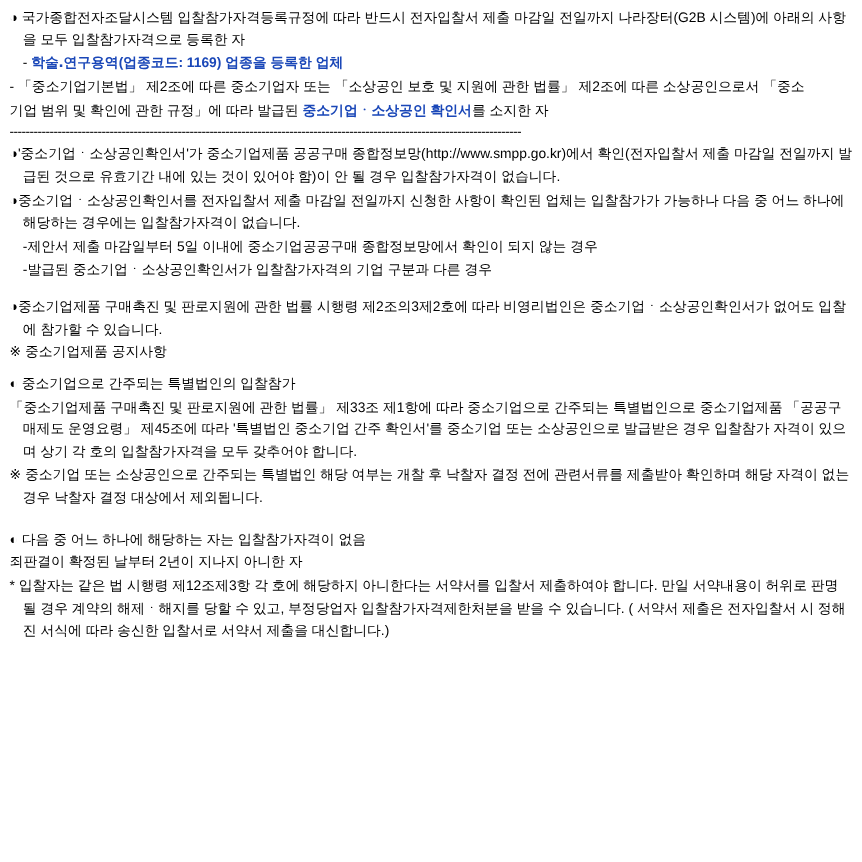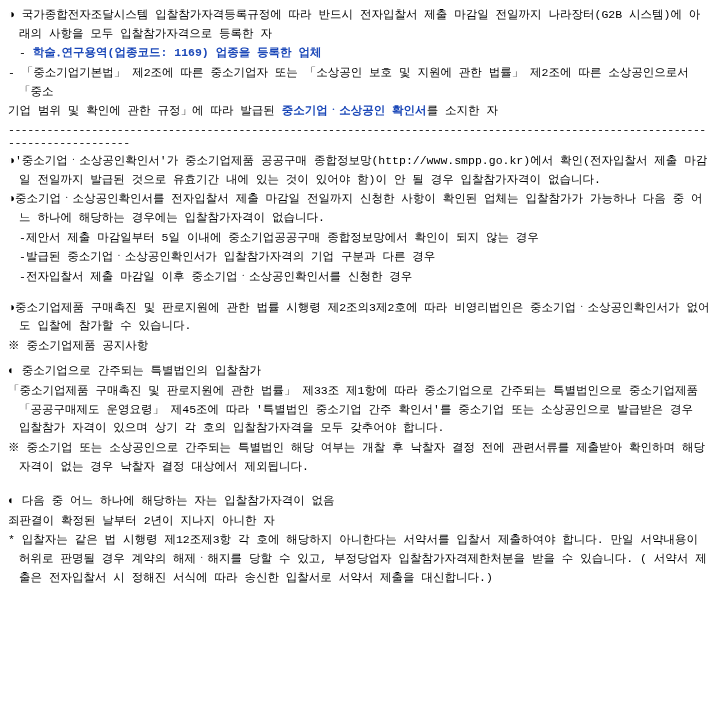--- a/index.html
+++ b/index.html
@@ -12,21 +12,20 @@
     min-height: 718px;
     font-family: "Liberation Sans", "DejaVu Sans", sans-serif;
     font-size: 11.5px;
     line-height: 1.62;
     color: #000000;
   }
   .page {
     width: 718px;
     box-sizing: border-box;
     padding: 6px 8px 10px 8px;
-    font-family: Liberation Mono, monospace;
   }
   .para {
     margin: 0 0 1px 0;
     white-space: normal;
     word-break: break-all;
   }
   .indent-hang {
     padding-left: 11px;
     text-indent: -11px;
   }
@@ -54,21 +53,20 @@
 <div class="page" id="doc-root">
     <p class="para indent-hang"><span>◑ 국가종합전자조달시스템 입찰참가자격등록규정에 따라 반드시 전자입찰서 제출 마감일 전일까지 나라장터(G2B 시스템)에 아래의 사항을 모두 입찰참가자격으로 등록한 자</span></p>
     <p class="para indent-2"><span>- </span><span class="blue">학술․연구용역(업종코드: 1169) 업종을 등록한 업체</span></p>
     <p class="para indent-hang"><span>- 「중소기업기본법」 제2조에 따른 중소기업자 또는 「소상공인 보호 및 지원에 관한 법률」 제2조에 따른 소상공인으로서 「중소</span></p>
     <p class="para"><span>기업 범위 및 확인에 관한 규정」에 따라 발급된 </span><span class="blue">중소기업ㆍ소상공인 확인서</span><span>를 소지한 자</span></p>
     <div class="para sep">--------------------------------------------------------------------------------------------------------------------------------</div>
     <p class="para indent-hang"><span>◑'중소기업ㆍ소상공인확인서'가 중소기업제품 공공구매 종합정보망(http://www.smpp.go.kr)에서 확인(전자입찰서 제출 마감일 전일까지 발급된 것으로 유효기간 내에 있는 것이 있어야 함)이 안 될 경우 입찰참가자격이 없습니다.</span></p>
     <p class="para indent-hang"><span>◑중소기업ㆍ소상공인확인서를 전자입찰서 제출 마감일 전일까지 신청한 사항이 확인된 업체는 입찰참가가 가능하나 다음 중 어느 하나에 해당하는 경우에는 입찰참가자격이 없습니다.</span></p>
     <p class="para indent-2"><span>-제안서 제출 마감일부터 5일 이내에 중소기업공공구매 종합정보망에서 확인이 되지 않는 경우</span></p>
     <p class="para indent-2"><span>-발급된 중소기업ㆍ소상공인확인서가 입찰참가자격의 기업 구분과 다른 경우</span></p>
-    <p class="para indent-2"><span>-전자입찰서 제출 마감일 이후 중소기업ㆍ소상공인확인서를 신청한 경우</span></p>
     <div class="spacer-md"></div>
     <p class="para indent-hang"><span>◑중소기업제품 구매촉진 및 판로지원에 관한 법률 시행령 제2조의3제2호에 따라 비영리법인은 중소기업ㆍ소상공인확인서가 없어도 입찰에 참가할 수 있습니다.</span></p>
     <p class="para"><span>※ 중소기업제품 공지사항</span></p>
     <div class="spacer-sm"></div>
     <p class="para"><span>◐ 중소기업으로 간주되는 특별법인의 입찰참가</span></p>
     <p class="para indent-hang"><span>「중소기업제품 구매촉진 및 판로지원에 관한 법률」 제33조 제1항에 따라 중소기업으로 간주되는 특별법인으로 중소기업제품 「공공구매제도 운영요령」 제45조에 따라 '특별법인 중소기업 간주 확인서'를 중소기업 또는 소상공인으로 발급받은 경우 입찰참가 자격이 있으며 상기 각 호의 입찰참가자격을 모두 갖추어야 합니다.</span></p>
     <p class="para indent-hang"><span>※ 중소기업 또는 소상공인으로 간주되는 특별법인 해당 여부는 개찰 후 낙찰자 결정 전에 관련서류를 제출받아 확인하며 해당 자격이 없는 경우 낙찰자 결정 대상에서 제외됩니다.</span></p>
     <div class="spacer-lg"></div>
     <p class="para"><span>◐ 다음 중 어느 하나에 해당하는 자는 입찰참가자격이 없음</span></p>
     <p class="para"><span>죄판결이 확정된 날부터 2년이 지나지 아니한 자</span></p>

